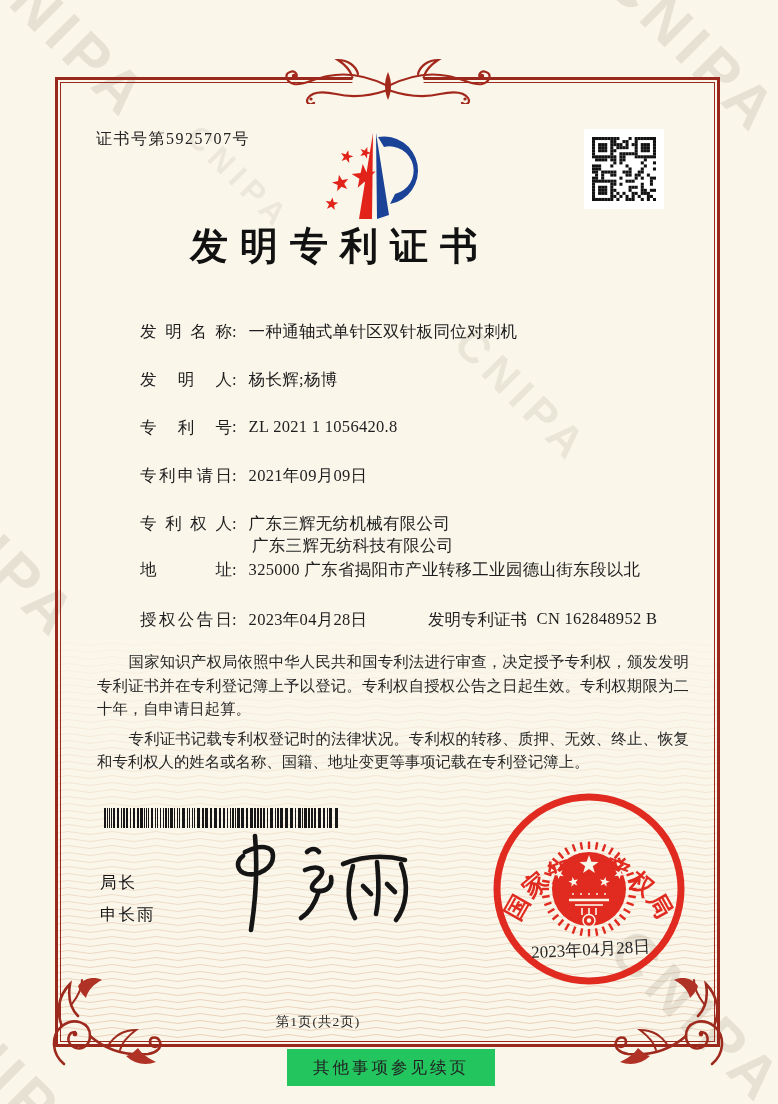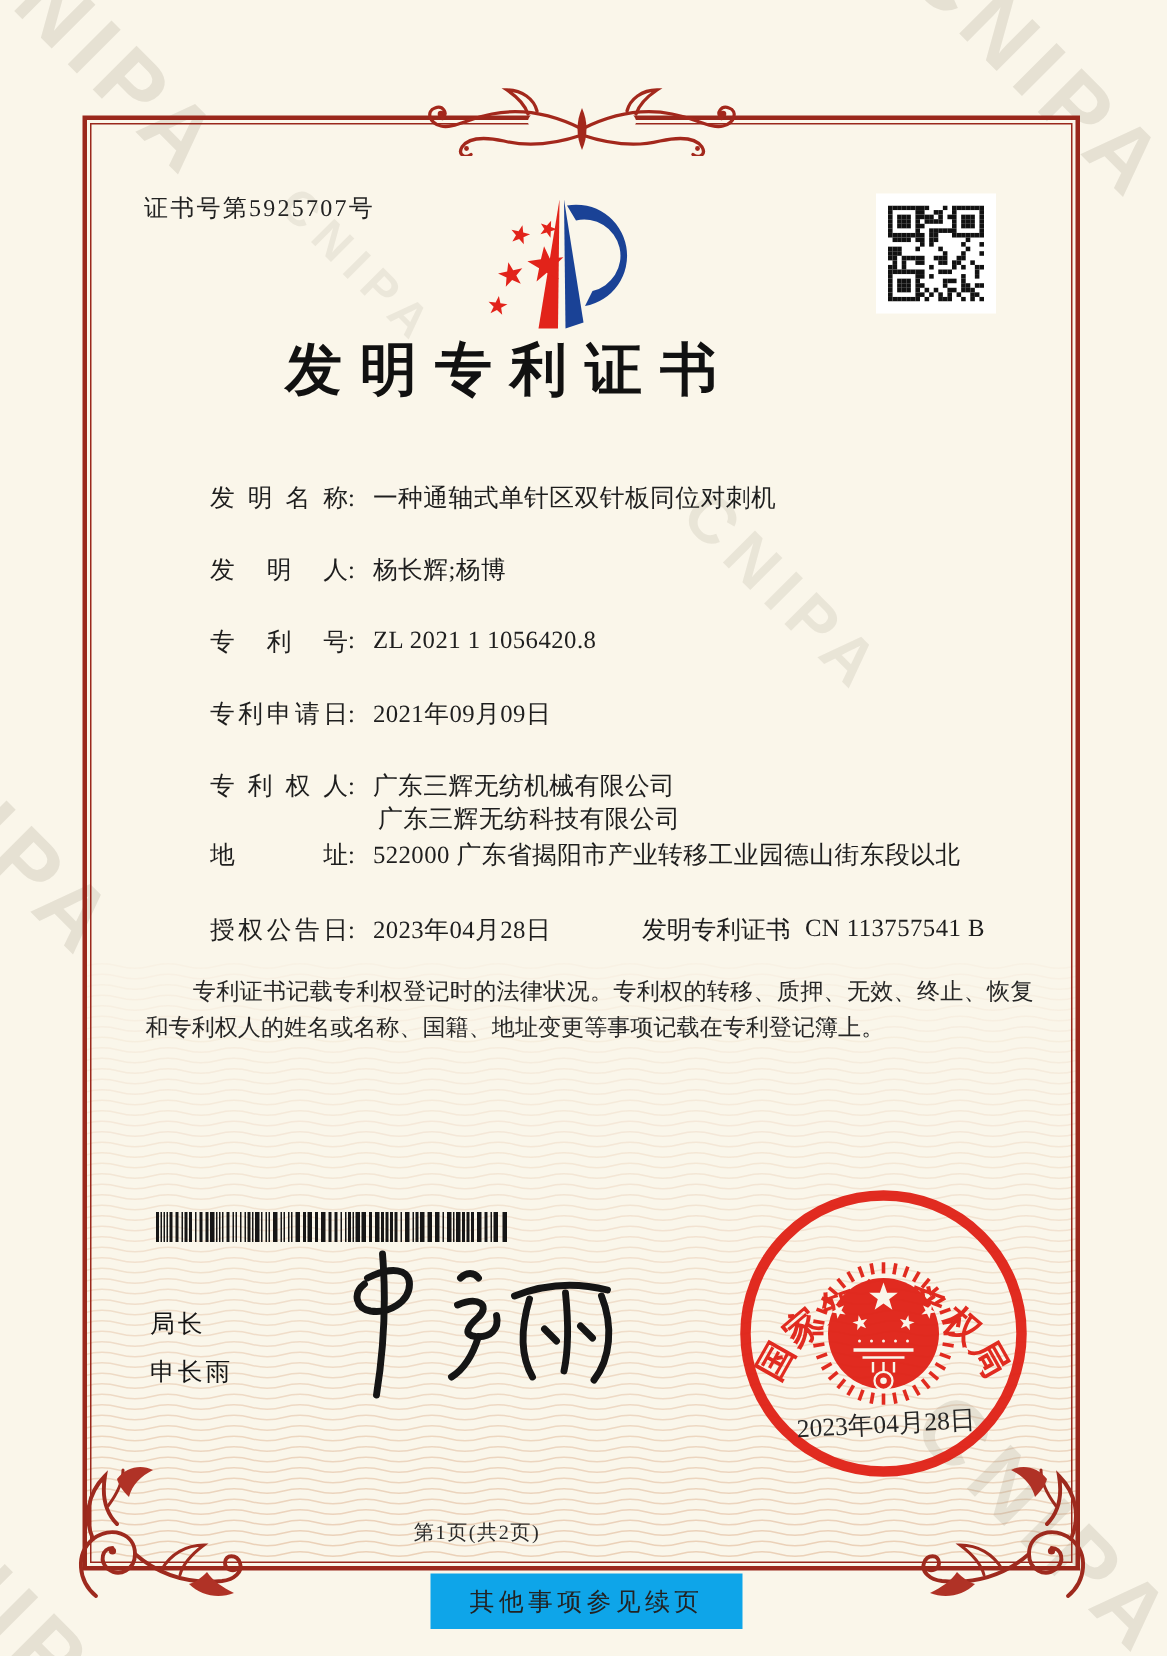--- a/index.html
+++ b/index.html
@@ -27,21 +27,21 @@
   .bodytext{position:absolute;left:97px;top:650px;width:592px;font-size:15.4px;line-height:23.6px;
             text-align:justify;color:#262626;}
   .bodytext p{margin:0;text-indent:2.05em;}
   .bodytext p + p{margin-top:6px;}
   
   .signer{position:absolute;left:100px;font-size:16.5px;font-family:"Liberation Sans","DejaVu Sans",sans-serif;
           color:#161616;letter-spacing:2px;}
   
   .pagefoot{position:absolute;left:0;top:1013px;width:636px;text-align:center;font-size:13.5px;
             letter-spacing:1px;color:#2a2a2a;}
-  .contnote{position:absolute;left:287px;top:1049px;width:208px;height:37px;background:#0ea5e9;
+  .contnote{position:absolute;left:287px;top:1049px;width:208px;height:37px;background:#22c55e;
             display:flex;align-items:center;justify-content:center;font-size:16.5px;letter-spacing:3px;color:#222;}
   .qrbox{position:absolute;left:584px;top:129px;width:80px;height:80px;background:#ffffff;}
   svg{display:block;}
 </style>
 </head>
 <body>
 
 <div class="page">
 
   <svg id="waves-svg" class="abs" style="left:57px;top:636px;" width="661" height="409" viewBox="0 0 661 409">
@@ -409,30 +409,31 @@
   <div class="fieldrow" style="top:465px;">
     <span class="flabel">专利申请日</span><span class="colon">:</span><span class="fval">2021年09月09日</span>
   </div>
   <div class="fieldrow" style="top:535px;left:212px;">
     <span class="fval">广东三辉无纺科技有限公司</span>
   </div>
   <div class="fieldrow" style="top:513px;">
     <span class="flabel">专利权人</span><span class="colon">:</span><span class="fval">广东三辉无纺机械有限公司</span>
   </div>
   <div class="fieldrow" style="top:559px;">
-    <span class="flabel">地址</span><span class="colon">:</span><span class="fval">522000 广东省揭阳市产业转移工业园德山街东段以北</span>
+    <span class="flabel">地址</span><span class="colon">:</span><span class="fval">325000 广东省揭阳市产业转移工业园德山街东段以北</span>
   </div>
   <div class="fieldrow" style="top:609px;">
     <span class="flabel">授权公告日</span><span class="colon">:</span><span class="fval">2023年04月28日</span>
   </div>
   <div class="fieldrow" style="top:609px;left:388px;">
-    <span class="flabel">发明专利证书</span><span class="colon">:</span><span class="fval">CN 113757541 B</span>
+    <span class="flabel">发明专利证书</span><span class="colon">:</span><span class="fval">CN 162848952 B</span>
   </div>
 
   <div class="bodytext">
+    <p>国家知识产权局依照中华人民共和国专利法进行审查，决定授予专利权，颁发发明专利证书并在专利登记簿上予以登记。专利权自授权公告之日起生效。专利权期限为二十年，自申请日起算。</p>
     <p>专利证书记载专利权登记时的法律状况。专利权的转移、质押、无效、终止、恢复和专利权人的姓名或名称、国籍、地址变更等事项记载在专利登记簿上。</p>
   </div>
 
   <svg id="barcode-svg" class="abs" style="left:104px;top:808px;" width="236" height="20" viewBox="0 0 236 20">
       <rect x="0" y="0" width="2" height="20" fill="#161616"></rect>
       <rect x="3" y="0" width="1" height="20" fill="#161616"></rect>
       <rect x="5" y="0" width="1" height="20" fill="#161616"></rect>
       <rect x="7" y="0" width="1" height="20" fill="#161616"></rect>
       <rect x="9" y="0" width="2" height="20" fill="#161616"></rect>
       <rect x="13" y="0" width="2" height="20" fill="#161616"></rect>

